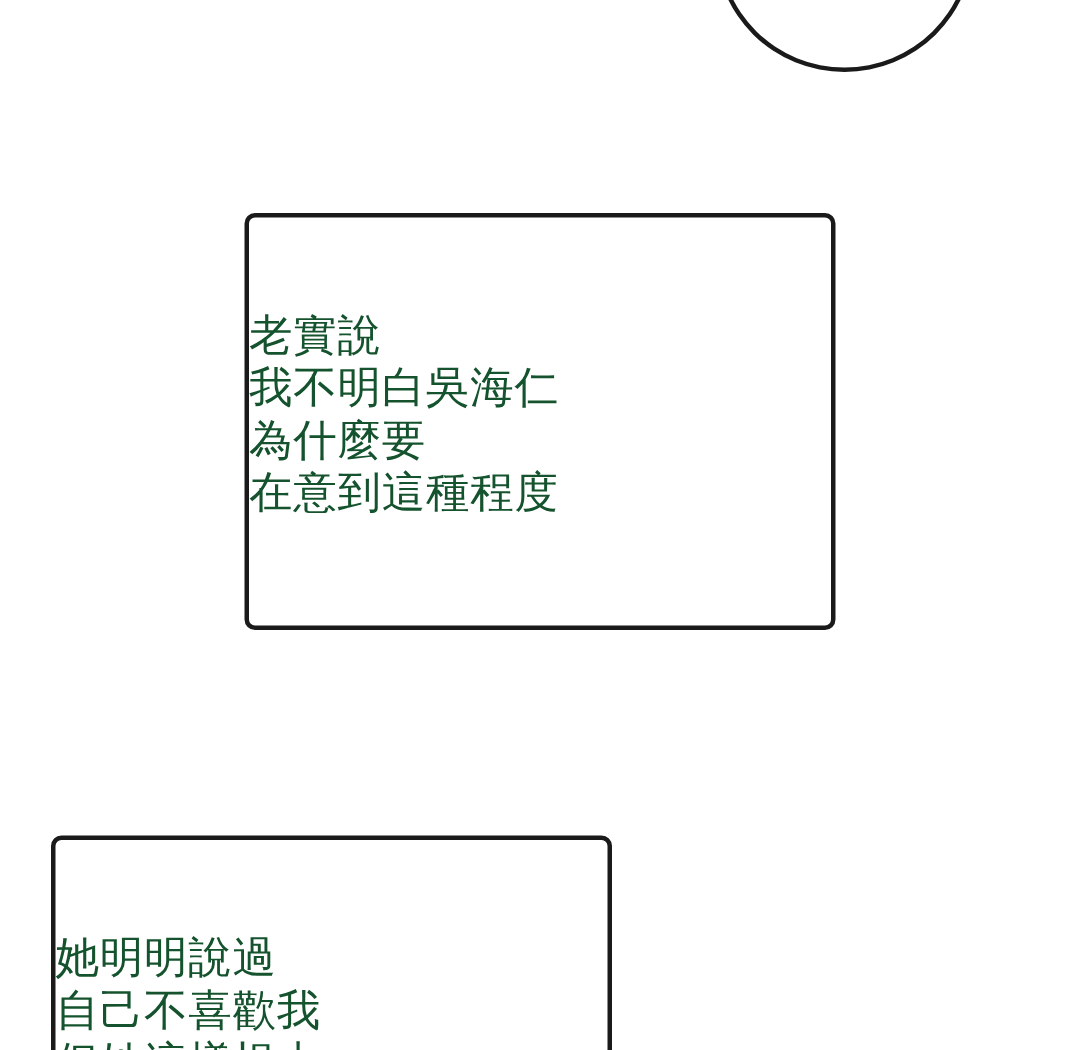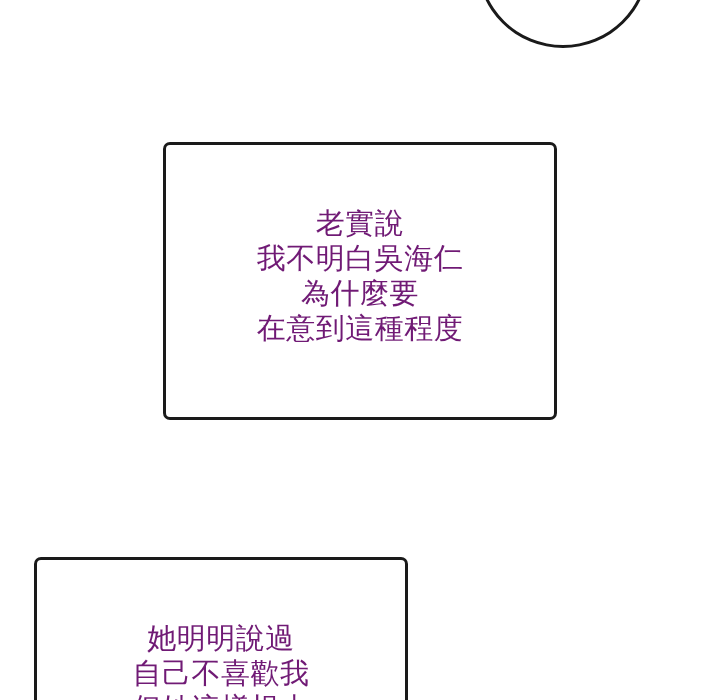--- a/index.html
+++ b/index.html
@@ -34,22 +34,21 @@
 
   
   .balloon-rect {
     border-radius: 7px;
   }
 
   .balloon-text {
     position: absolute;
     left: 0;
     right: 0;
-    text-align: center;
-    color: #701a75;
+    color: #14532d;
     font-family: "DejaVu Sans", "Liberation Sans", sans-serif;
     font-size: 29px;
     line-height: 35px;
     letter-spacing: 0.5px;
     white-space: pre-line;
     font-weight: 400;
   }
 
   
   #balloon-upper {

